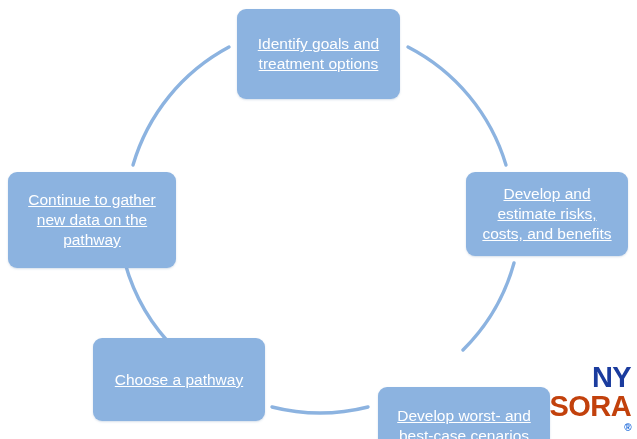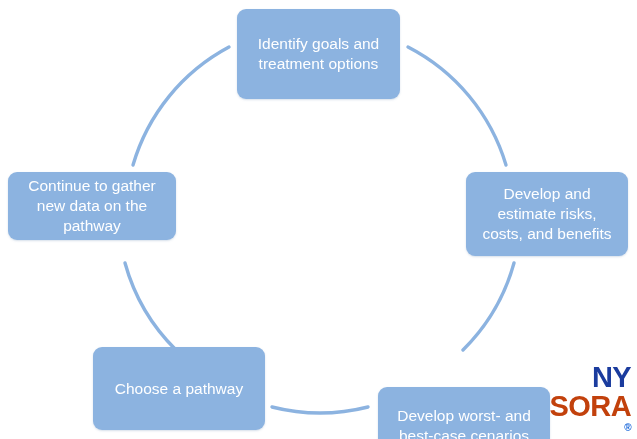--- a/index.html
+++ b/index.html
@@ -36,28 +36,29 @@
     text-align: center;
     line-height: 1.28;
     font-size: 15.5px;
     padding: 4px 8px;
     box-shadow: 0 1px 2px rgba(120,150,185,0.30);
   }
   .node-label {
     display: block;
     width: 100%;
     white-space: pre-line;
+    text-decoration: underline;
   }
 
   
   #node-0 { left: 237px; top: 9px;   width: 163px; height: 90px; }
   #node-1 { left: 466px; top: 172px; width: 162px; height: 84px; }
   #node-2 { left: 378px; top: 358px; width: 172px; height: 78px; margin-top: 29px; }
-  #node-3 { left: 93px;  top: 347px; width: 172px; height: 83px; }
-  #node-4 { left: 8px;   top: 172px; width: 168px; height: 68px; }
+  #node-3 { left: 93px;  top: 338px; width: 172px; height: 83px; }
+  #node-4 { left: 8px;   top: 172px; width: 168px; height: 96px; }
 
   
   #logo {
     position: absolute;
     right: 6px;
     bottom: 6px;
     display: flex;
     align-items: flex-end;
     font-size: 29px;
     font-weight: bold;

